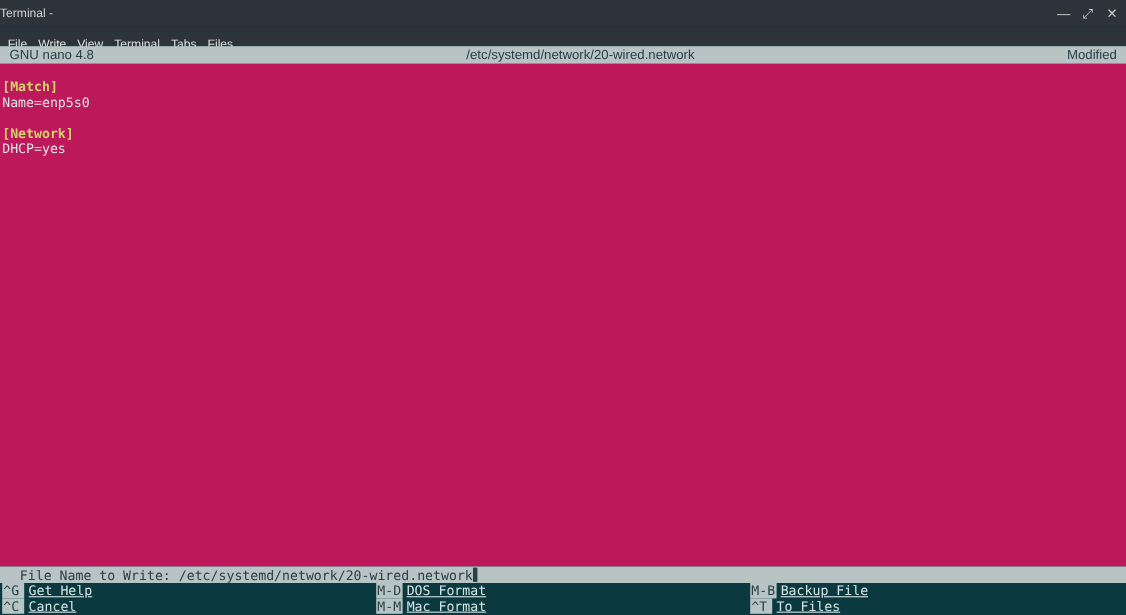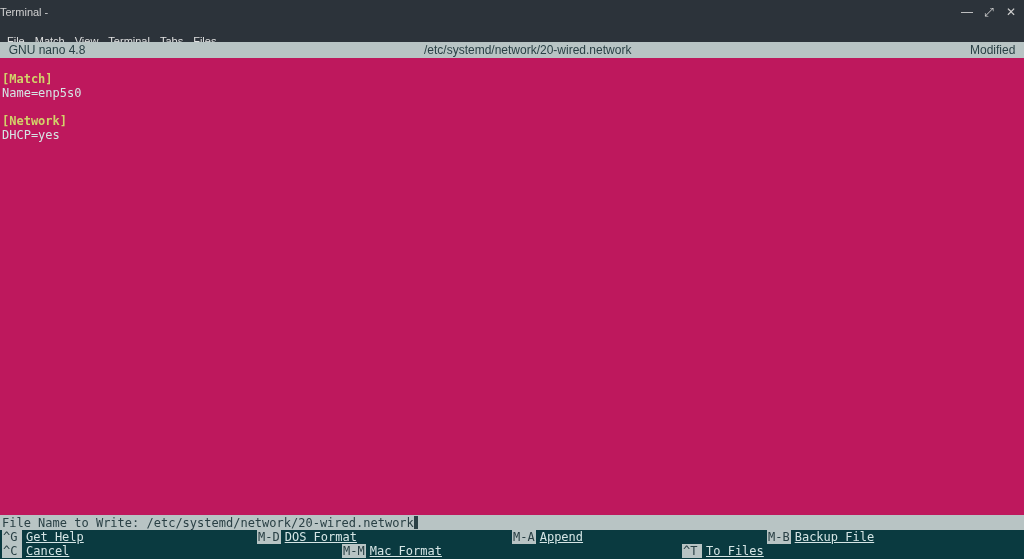--- a/index.html
+++ b/index.html
@@ -83,21 +83,21 @@
 
     
     .prompt-bar {
       height: 15px;
       background: #b8c4c4;
       color: #2a4045;
       display: flex;
       align-items: center;
       font-family: monospace;
       font-size: 12px;
-      padding: 0 2px;
+      padding: 0 18px;
       white-space: pre;
     }
     .prompt-cursor {
       display: inline-block;
       width: 4px;
       height: 13px;
       background: #2a4045;
       margin-left: 0;
       vertical-align: middle;
     }
@@ -135,21 +135,21 @@
   <span>Terminal -</span>
   <div class="window-controls">
     <span class="window-btn">—</span>
     <span class="window-btn">⤢</span>
     <span class="window-btn">✕</span>
   </div>
 </div>
 
 <div class="menubar">
   <span class="menu-item">File</span>
-  <span class="menu-item">Match</span>
+  <span class="menu-item">Write</span>
   <span class="menu-item">View</span>
   <span class="menu-item">Terminal</span>
   <span class="menu-item">Tabs</span>
   <span class="menu-item">Files</span>
 </div>
 
 <div class="nano-header">
   <span class="left">  GNU nano 4.8</span>
   <span class="center">/etc/systemd/network/20-wired.network</span>
   <span class="right">Modified  </span>
@@ -171,24 +171,20 @@
   <div class="shortcut-row">
     <div class="shortcut-cell">
       <span class="shortcut-key">^G</span>
       <span class="shortcut-label">Get Help</span>
     </div>
     <div class="shortcut-cell">
       <span class="shortcut-key">M-D</span>
       <span class="shortcut-label">DOS Format</span>
     </div>
     <div class="shortcut-cell">
-      <span class="shortcut-key">M-A</span>
-      <span class="shortcut-label">Append</span>
-    </div>
-    <div class="shortcut-cell">
       <span class="shortcut-key">M-B</span>
       <span class="shortcut-label">Backup File</span>
     </div>
   </div>
   <div class="shortcut-row">
     <div class="shortcut-cell">
       <span class="shortcut-key">^C</span>
       <span class="shortcut-label">Cancel</span>
     </div>
     <div class="shortcut-cell">

